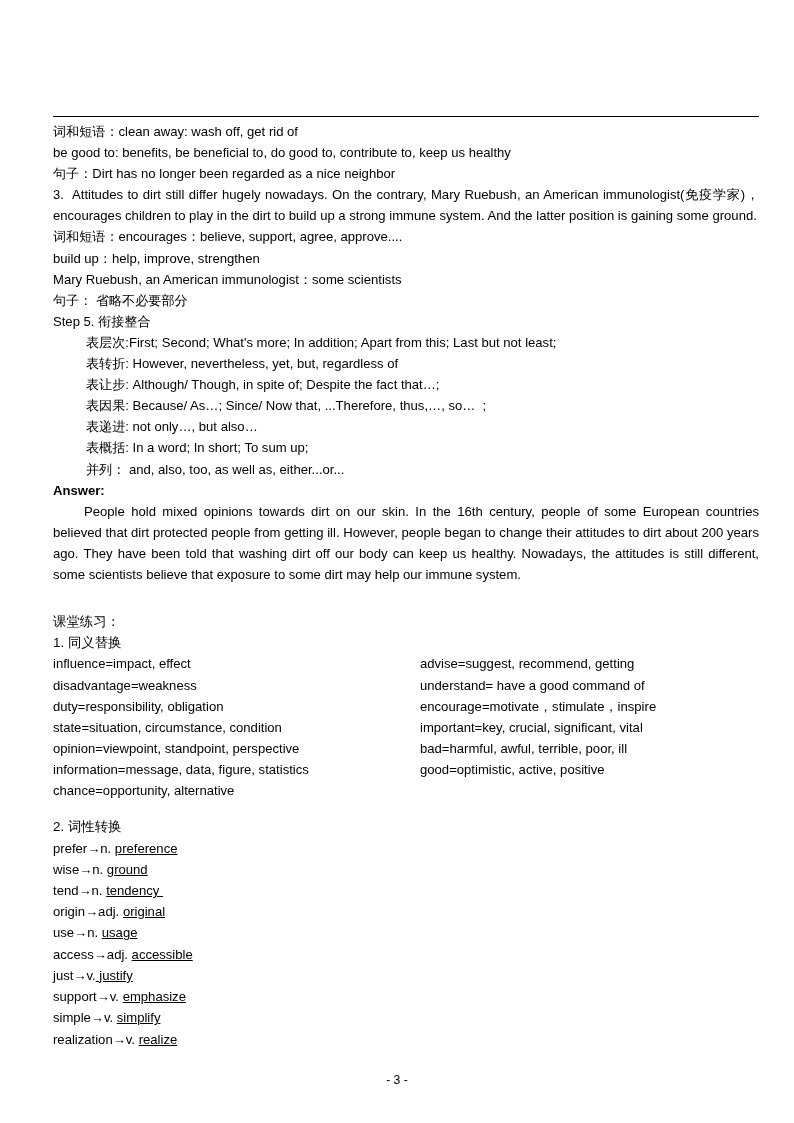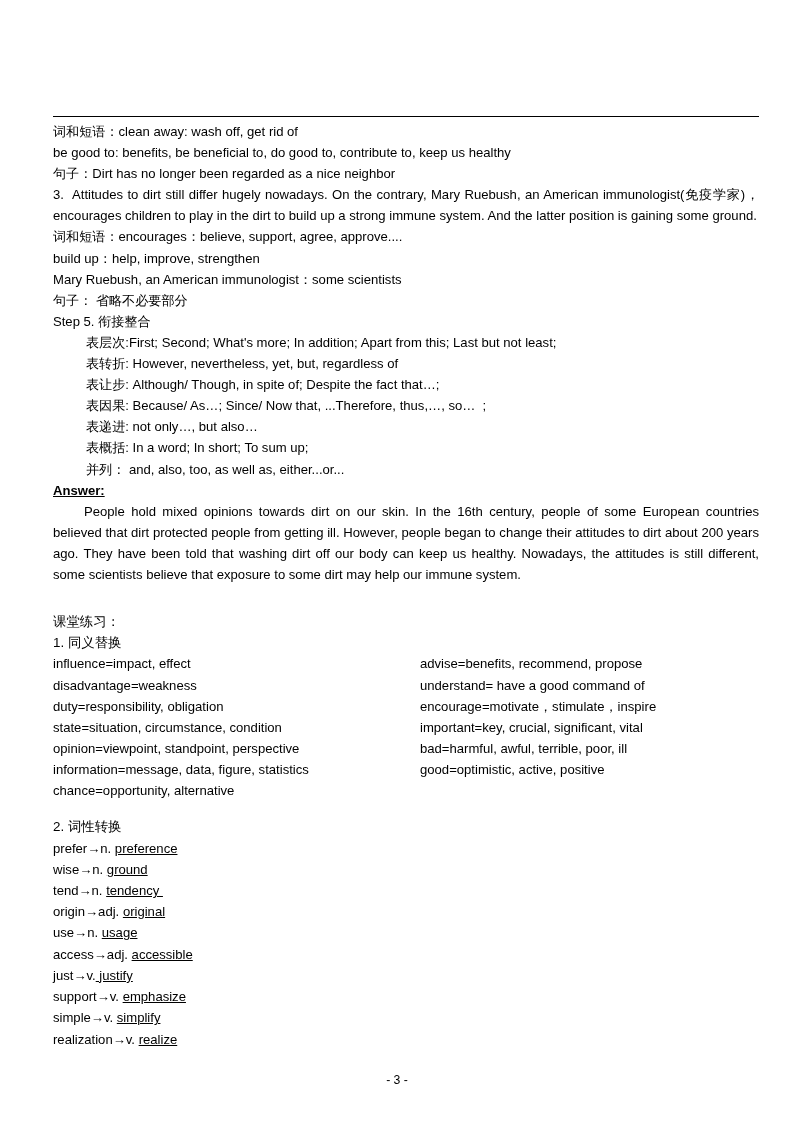--- a/index.html
+++ b/index.html
@@ -39,21 +39,21 @@
     font-size: 13.1px;
     line-height: 21.1px;
     white-space: pre-wrap;
     word-wrap: break-word;
   }
   .just {
     text-align: justify;
     text-align-last: left;
     text-justify: inter-word;
   }
-  .bold { font-weight: bold; text-decoration: underline; }
+  .bold { font-weight: bold; }
   .ind-1 { padding-left: 33px; }
   .ind-p { text-indent: 31px; }
   .u { text-decoration: underline; }
   .sec-gap-lg { height: 26px; }
   .sec-gap-md { height: 15px; }
   .hdr-cn {
     font-size: 13.4px;
     line-height: 21.2px;
     font-weight: normal;
   }
@@ -135,21 +135,21 @@
         <div class="col-left">
           <div class="ln">influence=impact, effect</div>
           <div class="ln">disadvantage=weakness</div>
           <div class="ln">duty=responsibility, obligation</div>
           <div class="ln">state=situation, circumstance, condition</div>
           <div class="ln">opinion=viewpoint, standpoint, perspective</div>
           <div class="ln">information=message, data, figure, statistics</div>
           <div class="ln">chance=opportunity, alternative</div>
         </div>
         <div class="col-right">
-          <div class="ln">advise=benefits, recommend, propose</div>
+          <div class="ln">advise=suggest, recommend, getting</div>
           <div class="ln">understand= have a good command of</div>
           <div class="ln">encourage=motivate，stimulate，inspire</div>
           <div class="ln">important=key, crucial, significant, vital</div>
           <div class="ln">bad=harmful, awful, terrible, poor, ill</div>
           <div class="ln">good=optimistic, active, positive</div>
         </div>
         <div class="two-col-spacer"></div>
       </div>
 
       <div class="sec-gap-md"></div>

